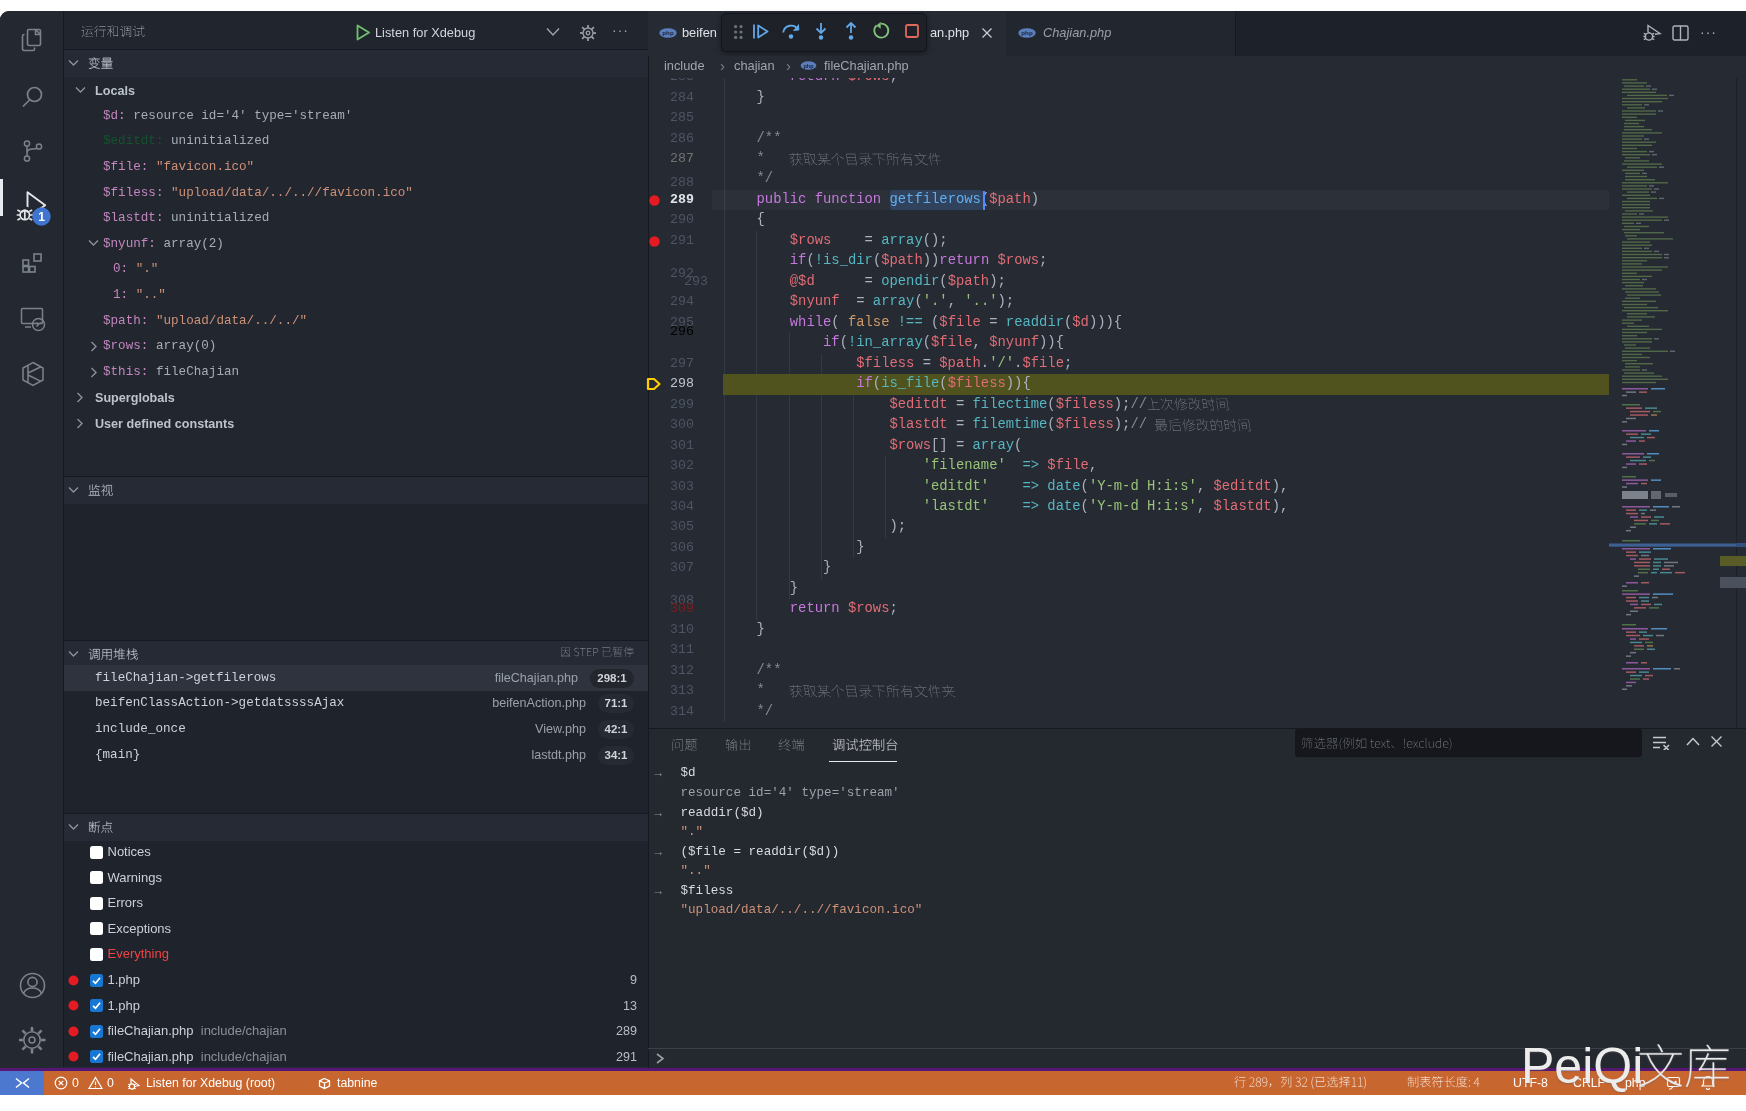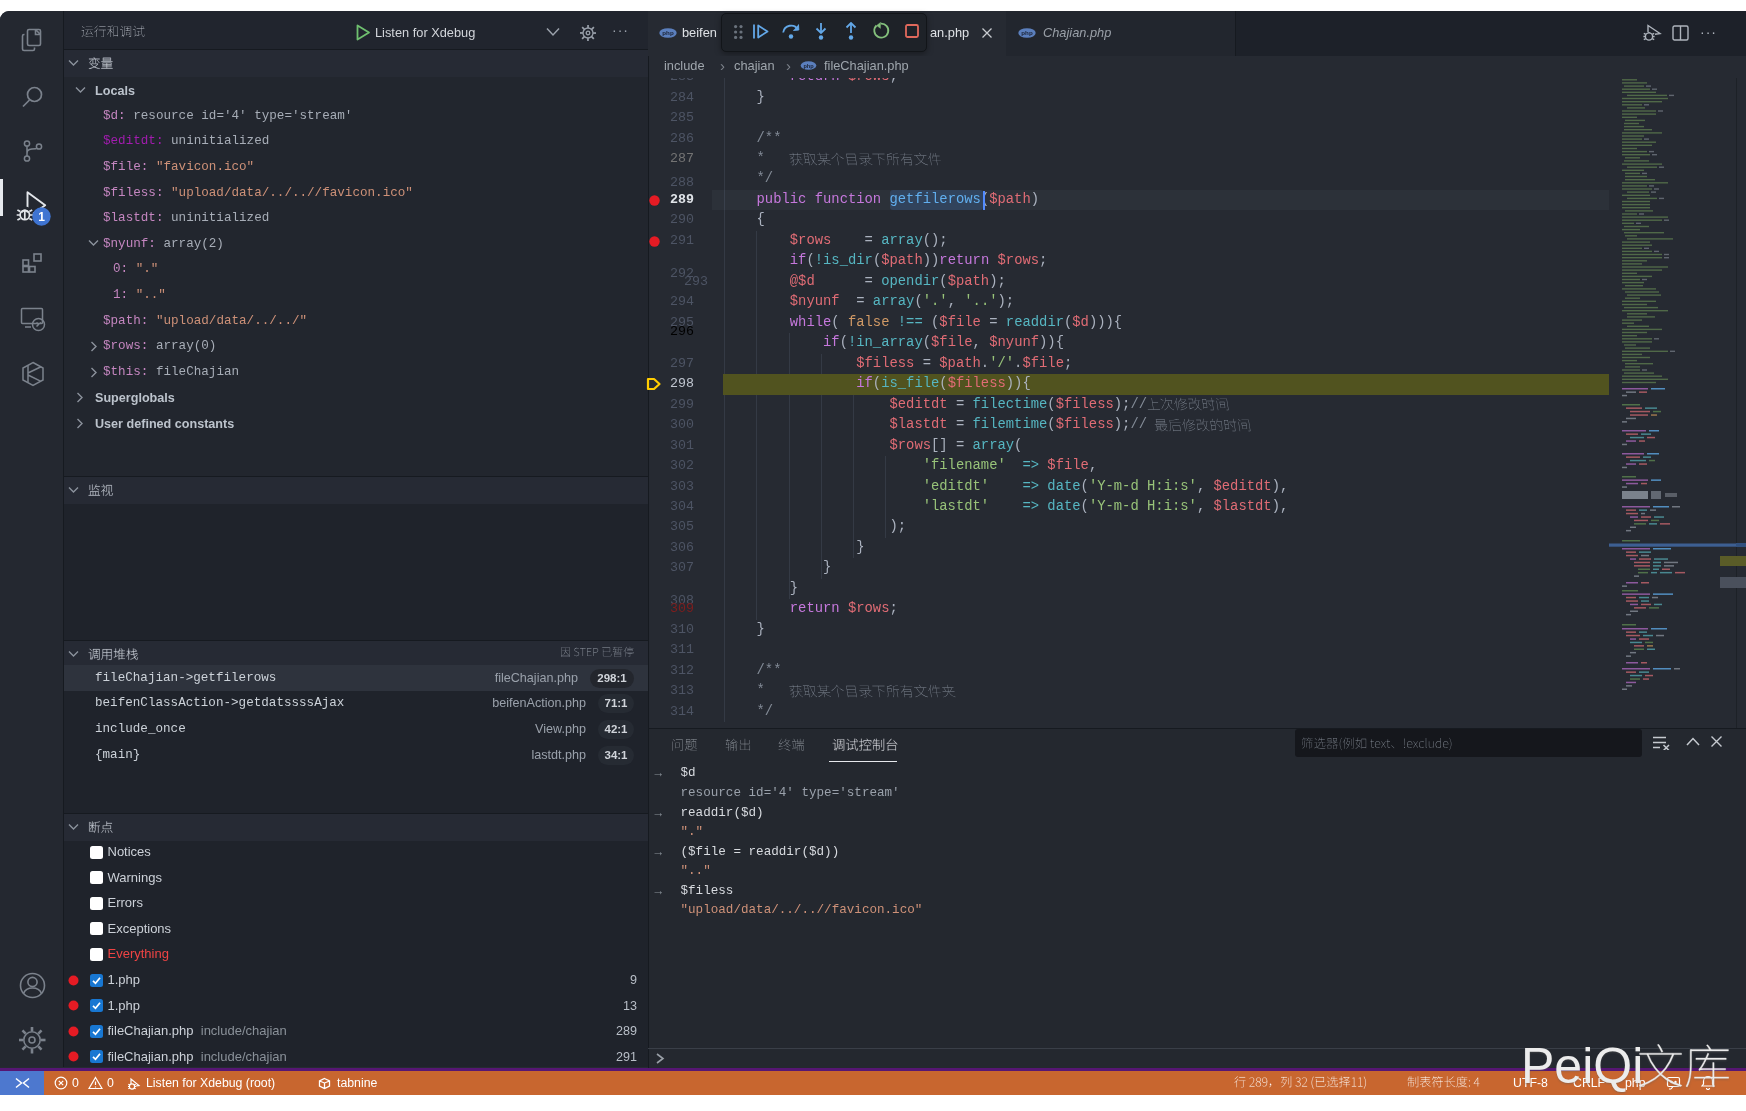--- a/index.html
+++ b/index.html
@@ -126,21 +126,21 @@
       <use href="#Guni53D8" x="0"></use>
       <use href="#Guni91CF" x="1000"></use>
     </g>
   </svg>
 <div style="position:absolute;left:64px;top:77px;width:584px;height:399px;background:#22262e;"></div>
 <svg style="position:absolute;left:75px;top:86px" width="11" height="8">
     <path d="M1 1.5 L5.5 6 L10 1.5" fill="none" stroke="#8b929c" stroke-width="1.4"></path>
   </svg>
 <div style="position:absolute;left:95px;top:83px;width:120px;height:16px;font:bold 12.6px 'Liberation Sans',sans-serif;line-height:16px;color:#bcc3cc;">Locals</div>
 <div style="position:absolute;left:103px;top:107.8px;width:520px;height:17px;font:12.6px 'Liberation Mono',monospace;line-height:17px;white-space:pre;"><span style="color:#c586c0">$d:</span><span style="color:#a7adb7"> resource id='4' type='stream'</span></div>
-<div style="position:absolute;left:103px;top:133.4px;width:520px;height:17px;font:12.6px 'Liberation Mono',monospace;line-height:17px;white-space:pre;"><span style="color:#a21caf">$editdt:</span><span style="color:#a7adb7"> uninitialized</span></div>
+<div style="position:absolute;left:103px;top:133.4px;width:520px;height:17px;font:12.6px 'Liberation Mono',monospace;line-height:17px;white-space:pre;"><span style="color:#14532d">$editdt:</span><span style="color:#a7adb7"> uninitialized</span></div>
 <div style="position:absolute;left:103px;top:159.0px;width:520px;height:17px;font:12.6px 'Liberation Mono',monospace;line-height:17px;white-space:pre;"><span style="color:#c586c0">$file:</span><span style="color:#ce9178"> "favicon.ico"</span></div>
 <div style="position:absolute;left:103px;top:184.6px;width:520px;height:17px;font:12.6px 'Liberation Mono',monospace;line-height:17px;white-space:pre;"><span style="color:#c586c0">$filess:</span><span style="color:#ce9178"> "upload/data/../..//favicon.ico"</span></div>
 <div style="position:absolute;left:103px;top:210.2px;width:520px;height:17px;font:12.6px 'Liberation Mono',monospace;line-height:17px;white-space:pre;"><span style="color:#c586c0">$lastdt:</span><span style="color:#a7adb7"> uninitialized</span></div>
 <svg style="position:absolute;left:88px;top:239px" width="11" height="8">
     <path d="M1 1.5 L5.5 6 L10 1.5" fill="none" stroke="#8b929c" stroke-width="1.4"></path>
   </svg>
 <div style="position:absolute;left:103px;top:235.8px;width:520px;height:17px;font:12.6px 'Liberation Mono',monospace;line-height:17px;white-space:pre;"><span style="color:#c586c0">$nyunf:</span><span style="color:#a7adb7"> array(2)</span></div>
 <div style="position:absolute;left:113px;top:261.4px;width:520px;height:17px;font:12.6px 'Liberation Mono',monospace;line-height:17px;white-space:pre;"><span style="color:#c586c0">0:</span><span style="color:#ce9178"> "."</span></div>
 <div style="position:absolute;left:113px;top:287.0px;width:520px;height:17px;font:12.6px 'Liberation Mono',monospace;line-height:17px;white-space:pre;"><span style="color:#c586c0">1:</span><span style="color:#ce9178"> ".."</span></div>
 <div style="position:absolute;left:103px;top:312.6px;width:520px;height:17px;font:12.6px 'Liberation Mono',monospace;line-height:17px;white-space:pre;"><span style="color:#c586c0">$path:</span><span style="color:#ce9178"> "upload/data/../../"</span></div>

